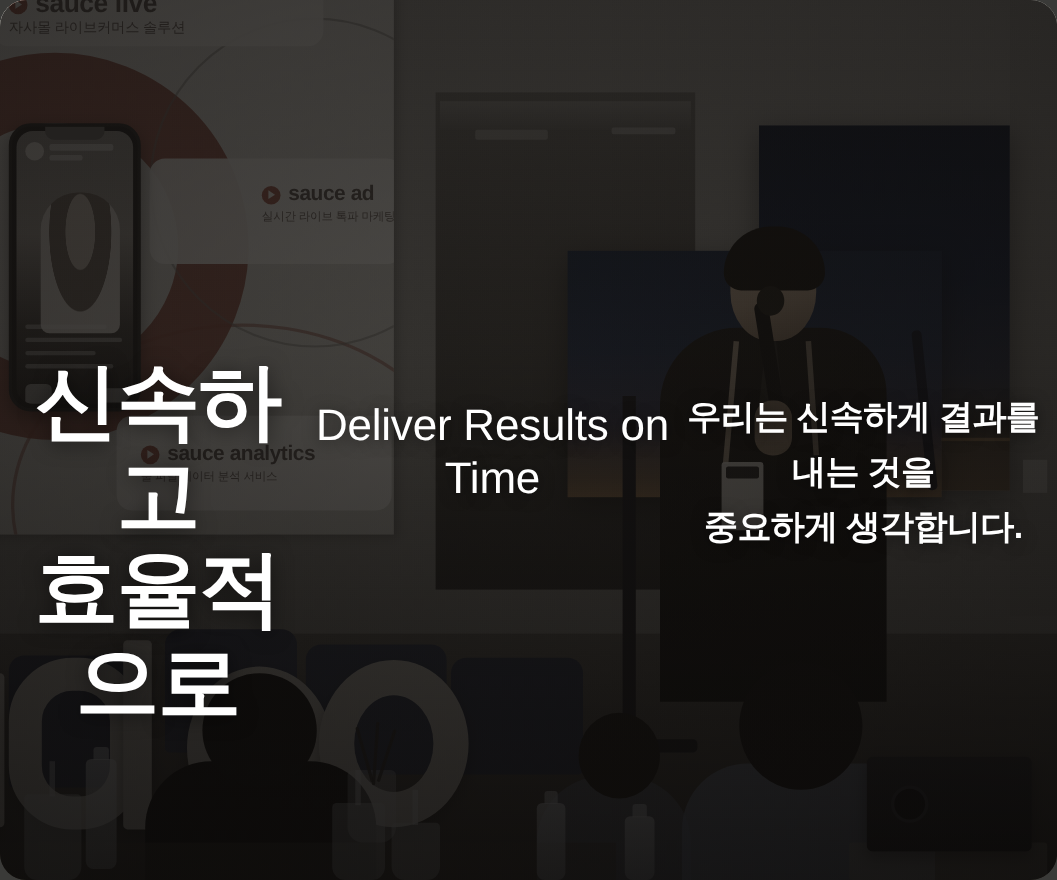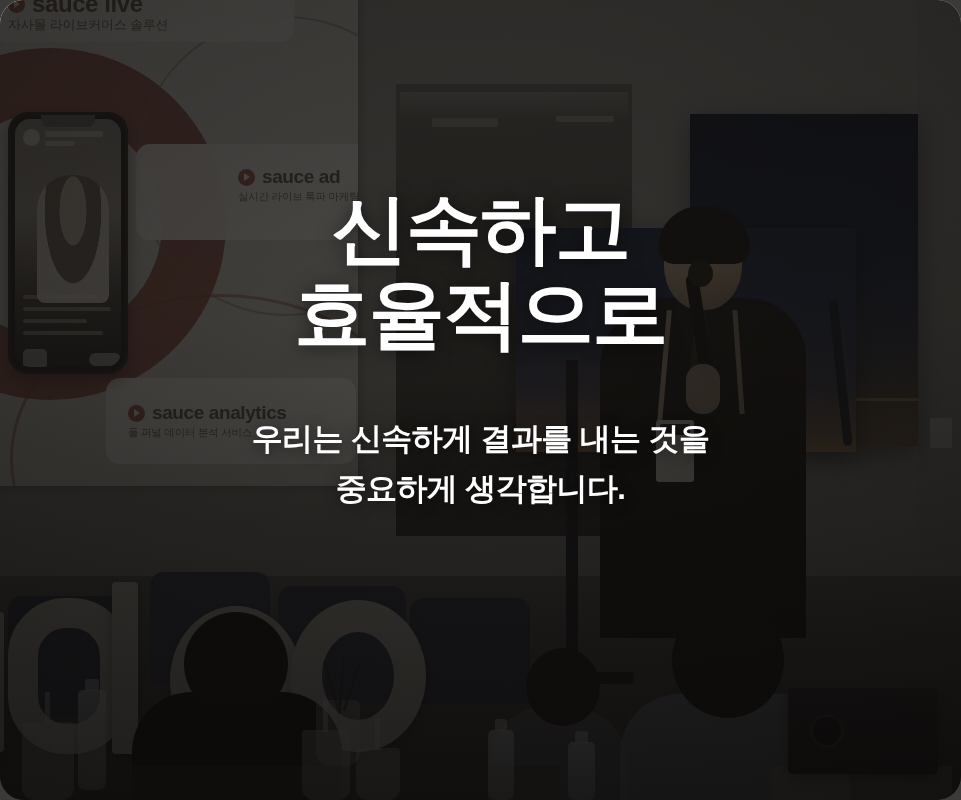--- a/index.html
+++ b/index.html
@@ -395,21 +395,21 @@
     background:
       radial-gradient(120% 92% at 50% 44%, rgba(18,16,14,.42) 0%, rgba(14,12,11,.58) 52%, rgba(10,9,8,.74) 100%),
       linear-gradient(180deg, rgba(20,18,16,.50) 0%, rgba(16,14,12,.52) 40%, rgba(10,9,8,.70) 100%);
   }
 
   
   .content {
     position: absolute;
     inset: 0;
     display: flex;
-    flex-direction: column;
+    flex-direction: row;
     align-items: center;
     text-align: center;
     color: #ffffff;
     z-index: 5;
   }
   .headline {
     margin: 0;
     font-size: 76px;
     font-weight: 700;
     line-height: 1.12;
@@ -563,17 +563,18 @@
 
     <div class="grain"></div>
     <div class="scrim"></div>
   </div>
 
   <div class="content">
     <div class="headline-wrap">
       <h1 class="headline">신속하고
 효율적으로</h1>
     </div>
+    <p class="sub">Deliver Results on Time</p>
     <p class="body">우리는 신속하게 결과를 내는 것을
 중요하게 생각합니다.</p>
   </div>
 
 </div>
 
 </body></html>

